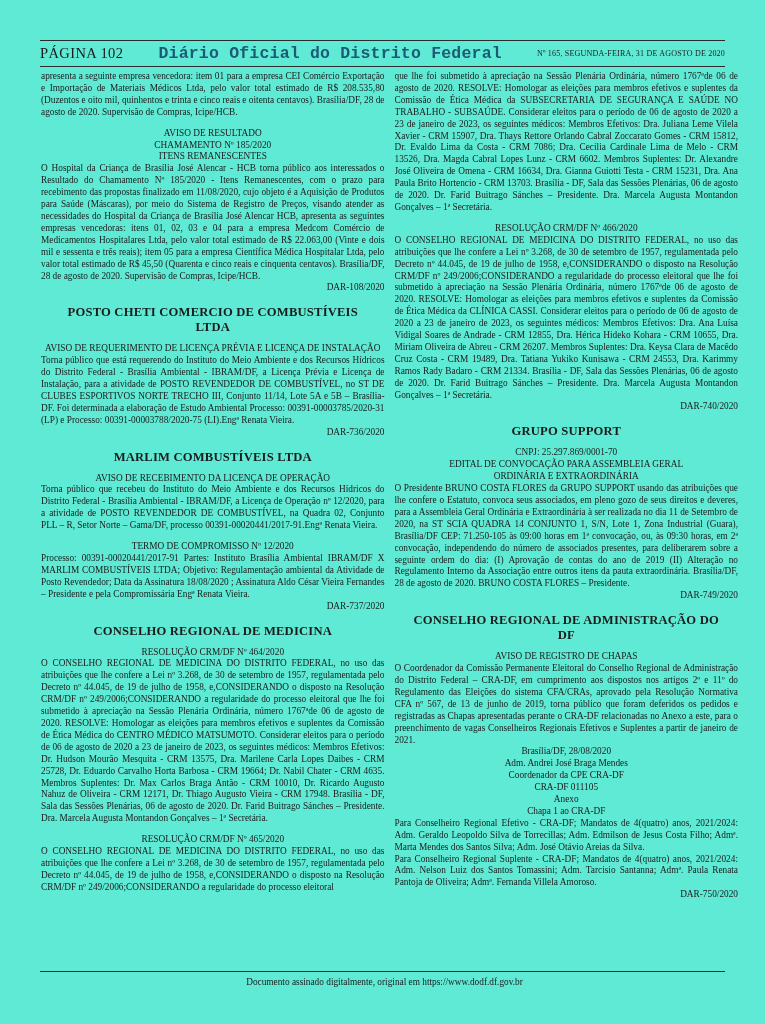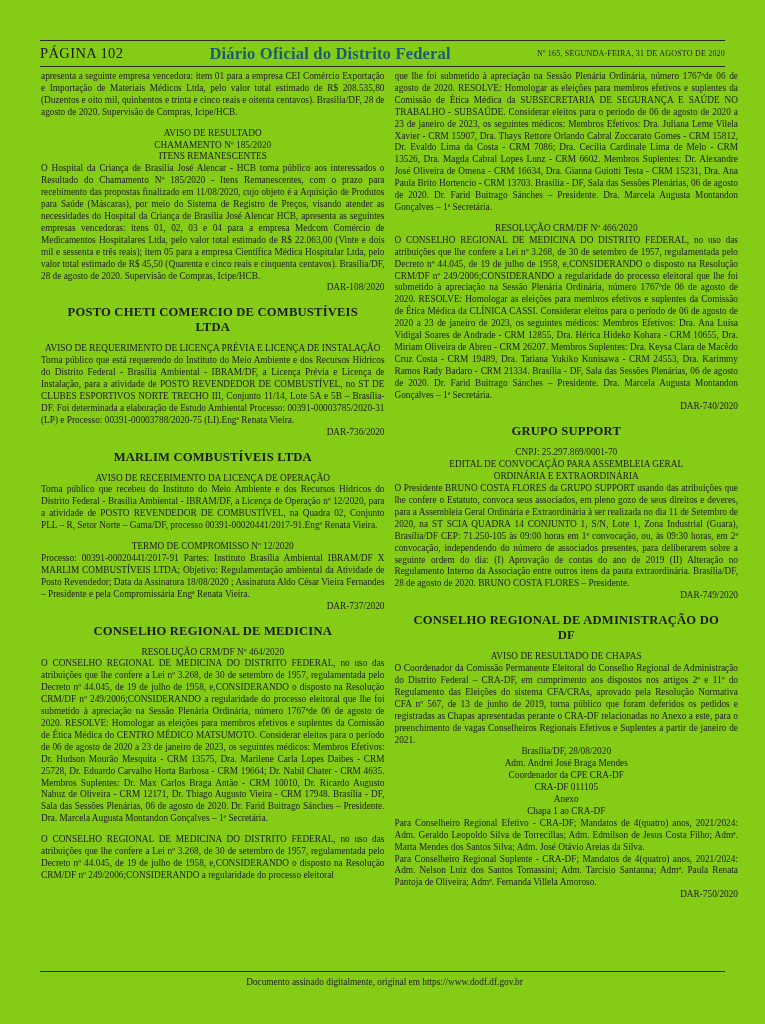--- a/index.html
+++ b/index.html
@@ -3,21 +3,21 @@
 <meta charset="utf-8">
 <style>
   html,body{margin:0;padding:0;}
   body{
     width:765px;height:1024px;
     background:#e9e9e9;
     font-family:"Liberation Serif","DejaVu Serif",serif;
   }
   .page{
     position:relative;width:765px;height:1024px;
-    background:#84cc16;color:#1c1c1c;overflow:hidden;
+    background:#5eead4;color:#1c1c1c;overflow:hidden;
   }
   
   .header{
     position:absolute;left:40px;right:40px;top:40px;height:25px;
     border-top:1.5px solid #2a2a2a;border-bottom:1.5px solid #2a2a2a;
     display:flex;align-items:center;justify-content:space-between;
   }
   .page-label{font-size:14.5px;letter-spacing:.4px;white-space:nowrap;}
   .masthead{font-size:16.5px;font-weight:bold;white-space:nowrap;letter-spacing:.2px;}
   .edition{font-size:8px;letter-spacing:.2px;white-space:nowrap;}
@@ -47,21 +47,21 @@
     text-align:center;font-size:9.3px;
   }
 </style>
 </head>
 <body>
 
 <div class="page">
 
   <div class="header">
     <span class="page-label">PÁGINA 102</span>
-    <span class="masthead" style="color: rgb(29, 90, 115);">Diário Oficial do Distrito Federal</span>
+    <span class="masthead" style="color: rgb(29, 90, 115); font-family: Liberation Mono, monospace;">Diário Oficial do Distrito Federal</span>
     <span class="edition">Nº 165, SEGUNDA-FEIRA, 31 DE AGOSTO DE 2020</span>
   </div>
 
   <div class="columns">
     <div class="col">
         <div class="blk p">apresenta a seguinte empresa vencedora: item 01 para a empresa CEI Comércio Exportação e Importação de Materiais Médicos Ltda, pelo valor total estimado de R$ 208.535,80 (Duzentos e oito mil, quinhentos e trinta e cinco reais e oitenta centavos). Brasília/DF, 28 de agosto de 2020. Supervisão de Compras, Icipe/HCB.</div>
         <div class="blk sp"></div>
         <div class="blk c">AVISO DE RESULTADO</div>
         <div class="blk c">CHAMAMENTO Nº 185/2020</div>
         <div class="blk c">ITENS REMANESCENTES</div>
@@ -75,36 +75,37 @@
         <div class="blk c">AVISO DE RECEBIMENTO DA LICENÇA DE OPERAÇÃO</div>
         <div class="blk p">Torna público que recebeu do Instituto do Meio Ambiente e dos Recursos Hídricos do Distrito Federal - Brasília Ambiental - IBRAM/DF, a Licença de Operação nº 12/2020, para a atividade de POSTO REVENDEDOR DE COMBUSTÍVEL, na Quadra 02, Conjunto PLL – R, Setor Norte – Gama/DF, processo 00391-00020441/2017-91.Engª Renata Vieira.</div>
         <div class="blk sp"></div>
         <div class="blk c">TERMO DE COMPROMISSO Nº 12/2020</div>
         <div class="blk p">Processo: 00391-00020441/2017-91 Partes: Instituto Brasília Ambiental IBRAM/DF X MARLIM COMBUSTÍVEIS LTDA; Objetivo: Regulamentação ambiental da Atividade de Posto Revendedor; Data da Assinatura 18/08/2020 ; Assinatura Aldo César Vieira Fernandes – Presidente e pela Compromissária Engª Renata Vieira.</div>
         <div class="blk dar">DAR-737/2020</div>
         <div class="blk h1">CONSELHO REGIONAL DE MEDICINA</div>
         <div class="blk c">RESOLUÇÃO CRM/DF Nº 464/2020</div>
         <div class="blk p">O CONSELHO REGIONAL DE MEDICINA DO DISTRITO FEDERAL, no uso das atribuições que lhe confere a Lei nº 3.268, de 30 de setembro de 1957, regulamentada pelo Decreto nº 44.045, de 19 de julho de 1958, e,CONSIDERANDO o disposto na Resolução CRM/DF nº 249/2006;CONSIDERANDO a regularidade do processo eleitoral que lhe foi submetido à apreciação na Sessão Plenária Ordinária, número 1767ªde 06 de agosto de 2020. RESOLVE: Homologar as eleições para membros efetivos e suplentes da Comissão de Ética Médica do CENTRO MÉDICO MATSUMOTO. Considerar eleitos para o período de 06 de agosto de 2020 a 23 de janeiro de 2023, os seguintes médicos: Membros Efetivos: Dr. Hudson Mourão Mesquita - CRM 13575, Dra. Marilene Carla Lopes Daibes - CRM 25728, Dr. Eduardo Carvalho Horta Barbosa - CRM 19664; Dr. Nabil Chater - CRM 4635. Membros Suplentes: Dr. Max Carlos Braga Antão - CRM 10010, Dr. Ricardo Augusto Nahuz de Oliveira - CRM 12171, Dr. Thiago Augusto Vieira - CRM 17948. Brasília - DF, Sala das Sessões Plenárias, 06 de agosto de 2020. Dr. Farid Buitrago Sánches – Presidente. Dra. Marcela Augusta Montandon Gonçalves – 1ª Secretária.</div>
         <div class="blk sp"></div>
+        <div class="blk c">RESOLUÇÃO CRM/DF Nº 465/2020</div>
         <div class="blk p">O CONSELHO REGIONAL DE MEDICINA DO DISTRITO FEDERAL, no uso das atribuições que lhe confere a Lei nº 3.268, de 30 de setembro de 1957, regulamentada pelo Decreto nº 44.045, de 19 de julho de 1958, e,CONSIDERANDO o disposto na Resolução CRM/DF nº 249/2006;CONSIDERANDO a regularidade do processo eleitoral</div>
       </div>
     <div class="col">
         <div class="blk p">que lhe foi submetido à apreciação na Sessão Plenária Ordinária, número 1767ªde 06 de agosto de 2020. RESOLVE: Homologar as eleições para membros efetivos e suplentes da Comissão de Ética Médica da SUBSECRETARIA DE SEGURANÇA E SAÚDE NO TRABALHO - SUBSAÚDE. Considerar eleitos para o período de 06 de agosto de 2020 a 23 de janeiro de 2023, os seguintes médicos: Membros Efetivos: Dra. Juliana Leme Vilela Xavier - CRM 15907, Dra. Thays Rettore Orlando Cabral Zoccarato Gomes - CRM 15812, Dr. Evaldo Lima da Costa - CRM 7086; Dra. Cecilia Cardinale Lima de Melo - CRM 13526, Dra. Magda Cabral Lopes Lunz - CRM 6602. Membros Suplentes: Dr. Alexandre José Oliveira de Omena - CRM 16634, Dra. Gianna Guiotti Testa - CRM 15231, Dra. Ana Paula Brito Hortencio - CRM 13703. Brasília - DF, Sala das Sessões Plenárias, 06 de agosto de 2020. Dr. Farid Buitrago Sánches – Presidente. Dra. Marcela Augusta Montandon Gonçalves – 1ª Secretária.</div>
         <div class="blk sp"></div>
         <div class="blk c">RESOLUÇÃO CRM/DF Nº 466/2020</div>
         <div class="blk p">O CONSELHO REGIONAL DE MEDICINA DO DISTRITO FEDERAL, no uso das atribuições que lhe confere a Lei nº 3.268, de 30 de setembro de 1957, regulamentada pelo Decreto nº 44.045, de 19 de julho de 1958, e,CONSIDERANDO o disposto na Resolução CRM/DF nº 249/2006;CONSIDERANDO a regularidade do processo eleitoral que lhe foi submetido à apreciação na Sessão Plenária Ordinária, número 1767ªde 06 de agosto de 2020. RESOLVE: Homologar as eleições para membros efetivos e suplentes da Comissão de Ética Médica da CLÍNICA CASSI. Considerar eleitos para o período de 06 de agosto de 2020 a 23 de janeiro de 2023, os seguintes médicos: Membros Efetivos: Dra. Ana Luísa Vidigal Soares de Andrade - CRM 12855, Dra. Hérica Hideko Kohara - CRM 10655, Dra. Miriam Oliveira de Abreu - CRM 26207. Membros Suplentes: Dra. Keysa Clara de Macêdo Cruz Costa - CRM 19489, Dra. Tatiana Yukiko Kunisawa - CRM 24553, Dra. Karimmy Ramos Rady Badaro - CRM 21334. Brasília - DF, Sala das Sessões Plenárias, 06 de agosto de 2020. Dr. Farid Buitrago Sánches – Presidente. Dra. Marcela Augusta Montandon Gonçalves – 1ª Secretária.</div>
         <div class="blk dar">DAR-740/2020</div>
         <div class="blk h1">GRUPO SUPPORT</div>
         <div class="blk c">CNPJ: 25.297.869/0001-70</div>
         <div class="blk c">EDITAL DE CONVOCAÇÃO PARA ASSEMBLEIA GERAL</div>
         <div class="blk c">ORDINÁRIA E EXTRAORDINÁRIA</div>
         <div class="blk p">O Presidente BRUNO COSTA FLORES da GRUPO SUPPORT usando das atribuições que lhe confere o Estatuto, convoca seus associados, em pleno gozo de seus direitos e deveres, para a Assembleia Geral Ordinária e Extraordinária à ser realizada no dia 11 de Setembro de 2020, na ST SCIA QUADRA 14 CONJUNTO 1, S/N, Lote 1, Zona Industrial (Guara), Brasília/DF CEP: 71.250-105 às 09:00 horas em 1ª convocação, ou, às 09:30 horas, em 2ª convocação, independendo do número de associados presentes, para deliberarem sobre a seguinte ordem do dia: (I) Aprovação de contas do ano de 2019 (II) Alteração no Regulamento Interno da Associação entre outros itens da pauta extraordinária. Brasília/DF, 28 de agosto de 2020. BRUNO COSTA FLORES – Presidente.</div>
         <div class="blk dar">DAR-749/2020</div>
         <div class="blk h1">CONSELHO REGIONAL DE ADMINISTRAÇÃO DO DF</div>
-        <div class="blk c">AVISO DE RESULTADO DE CHAPAS</div>
+        <div class="blk c">AVISO DE REGISTRO DE CHAPAS</div>
         <div class="blk p">O Coordenador da Comissão Permanente Eleitoral do Conselho Regional de Administração do Distrito Federal – CRA-DF, em cumprimento aos dispostos nos artigos 2º e 11º do Regulamento das Eleições do sistema CFA/CRAs, aprovado pela Resolução Normativa CFA nº 567, de 13 de junho de 2019, torna público que foram deferidos os pedidos e registradas as Chapas apresentadas perante o CRA-DF relacionadas no Anexo a este, para o preenchimento de vagas Conselheiros Regionais Efetivos e Suplentes a partir de janeiro de 2021.</div>
         <div class="blk c">Brasília/DF, 28/08/2020</div>
         <div class="blk c">Adm. Andrei José Braga Mendes</div>
         <div class="blk c">Coordenador da CPE CRA-DF</div>
         <div class="blk c">CRA-DF 011105</div>
         <div class="blk c">Anexo</div>
         <div class="blk c">Chapa 1 ao CRA-DF</div>
         <div class="blk p">Para Conselheiro Regional Efetivo - CRA-DF; Mandatos de 4(quatro) anos, 2021/2024: Adm. Geraldo Leopoldo Silva de Torrecillas; Adm. Edmilson de Jesus Costa Filho; Admª. Marta Mendes dos Santos Silva; Adm. José Otávio Areias da Silva.</div>
         <div class="blk p">Para Conselheiro Regional Suplente - CRA-DF; Mandatos de 4(quatro) anos, 2021/2024: Adm. Nelson Luiz dos Santos Tomassini; Adm. Tarcisio Santanna; Admª. Paula Renata Pantoja de Oliveira; Admª. Fernanda Villela Amoroso.</div>
         <div class="blk dar">DAR-750/2020</div>

